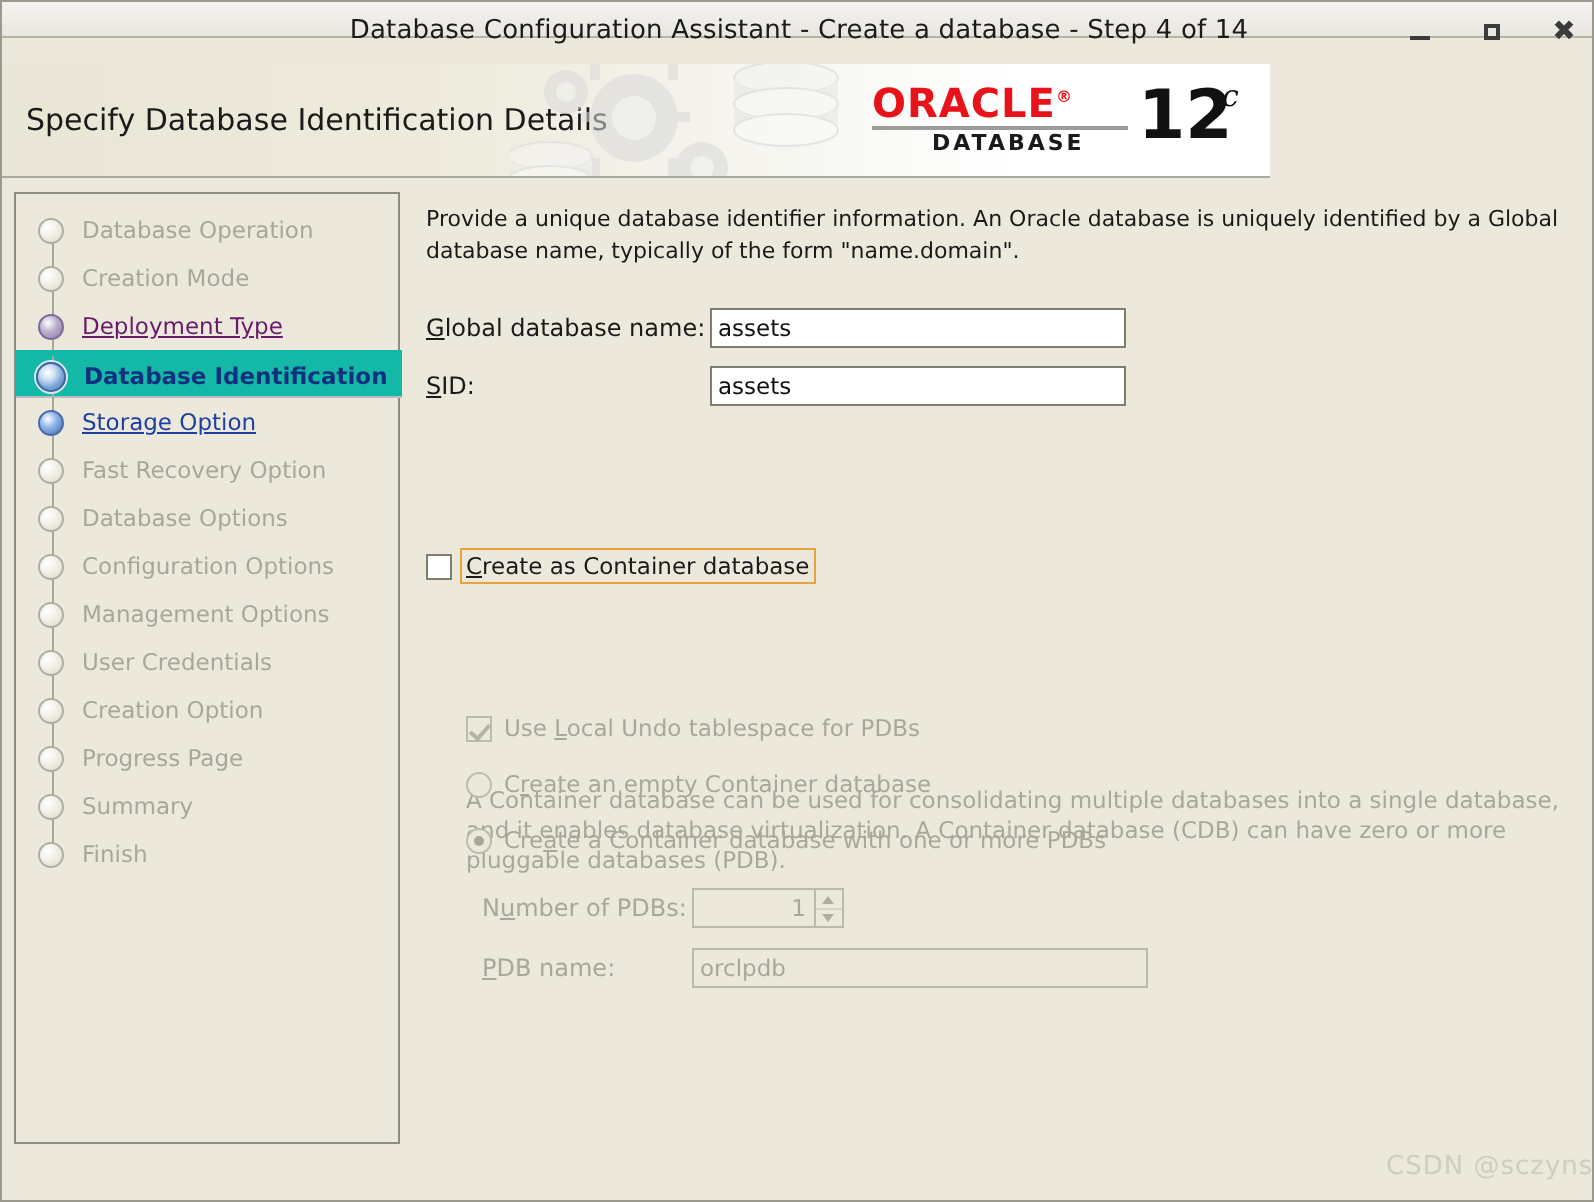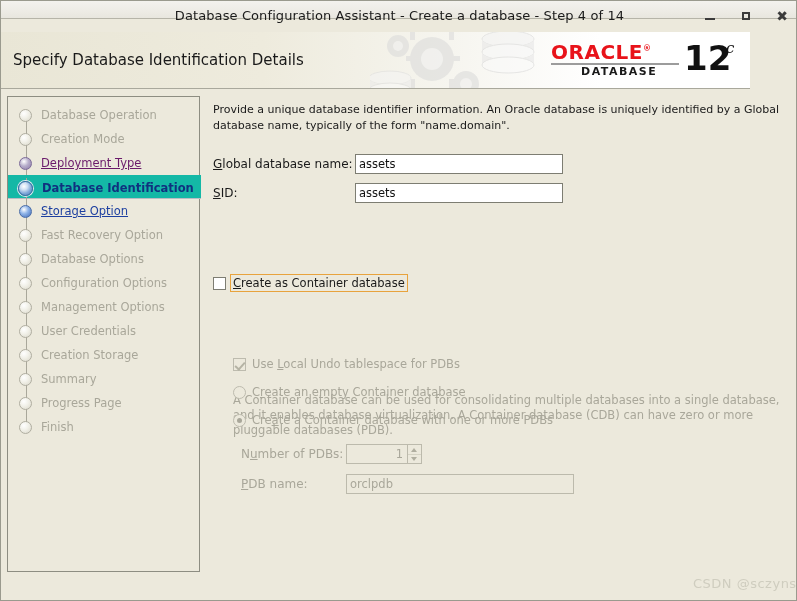--- a/index.html
+++ b/index.html
@@ -79,21 +79,21 @@
     line-height: 16px;
     text-align: center;
     color: #3b3b3b;
     font-family: "DejaVu Sans", sans-serif;
   }
 
   
   .banner {
     position: absolute;
     left: 0; top: 31px;
-    width: 749px; height: 57px;
+    width: 634px; height: 57px;
     background: linear-gradient(to right, #e9e6d6 0%, #eeebdd 35%, #f6f5ef 60%, #ffffff 80%, #ffffff 100%);
     border-bottom: 1px solid #a9a89c;
     box-sizing: border-box;
     overflow: hidden;
   }
   .banner-title {
     position: absolute;
     left: 12px; top: 19px;
     font-size: 15px;
     color: #1a1a1a;
@@ -542,31 +542,31 @@
           <div class="step-label">Management Options</div>
         </div>
         <div class="step">
           <div class="rail"></div>
           <div class="bullet pending"></div>
           <div class="step-label">User Credentials</div>
         </div>
         <div class="step">
           <div class="rail"></div>
           <div class="bullet pending"></div>
-          <div class="step-label">Creation Storage</div>
+          <div class="step-label">Creation Option</div>
+        </div>
+        <div class="step">
+          <div class="rail"></div>
+          <div class="bullet pending"></div>
+          <div class="step-label">Progress Page</div>
         </div>
         <div class="step">
           <div class="rail"></div>
           <div class="bullet pending"></div>
           <div class="step-label">Summary</div>
-        </div>
-        <div class="step">
-          <div class="rail"></div>
-          <div class="bullet pending"></div>
-          <div class="step-label">Progress Page</div>
         </div>
         <div class="step last">
           <div class="rail"></div>
           <div class="bullet pending"></div>
           <div class="step-label">Finish</div>
         </div>
       </div>
   </div>
 
   <div class="content">

